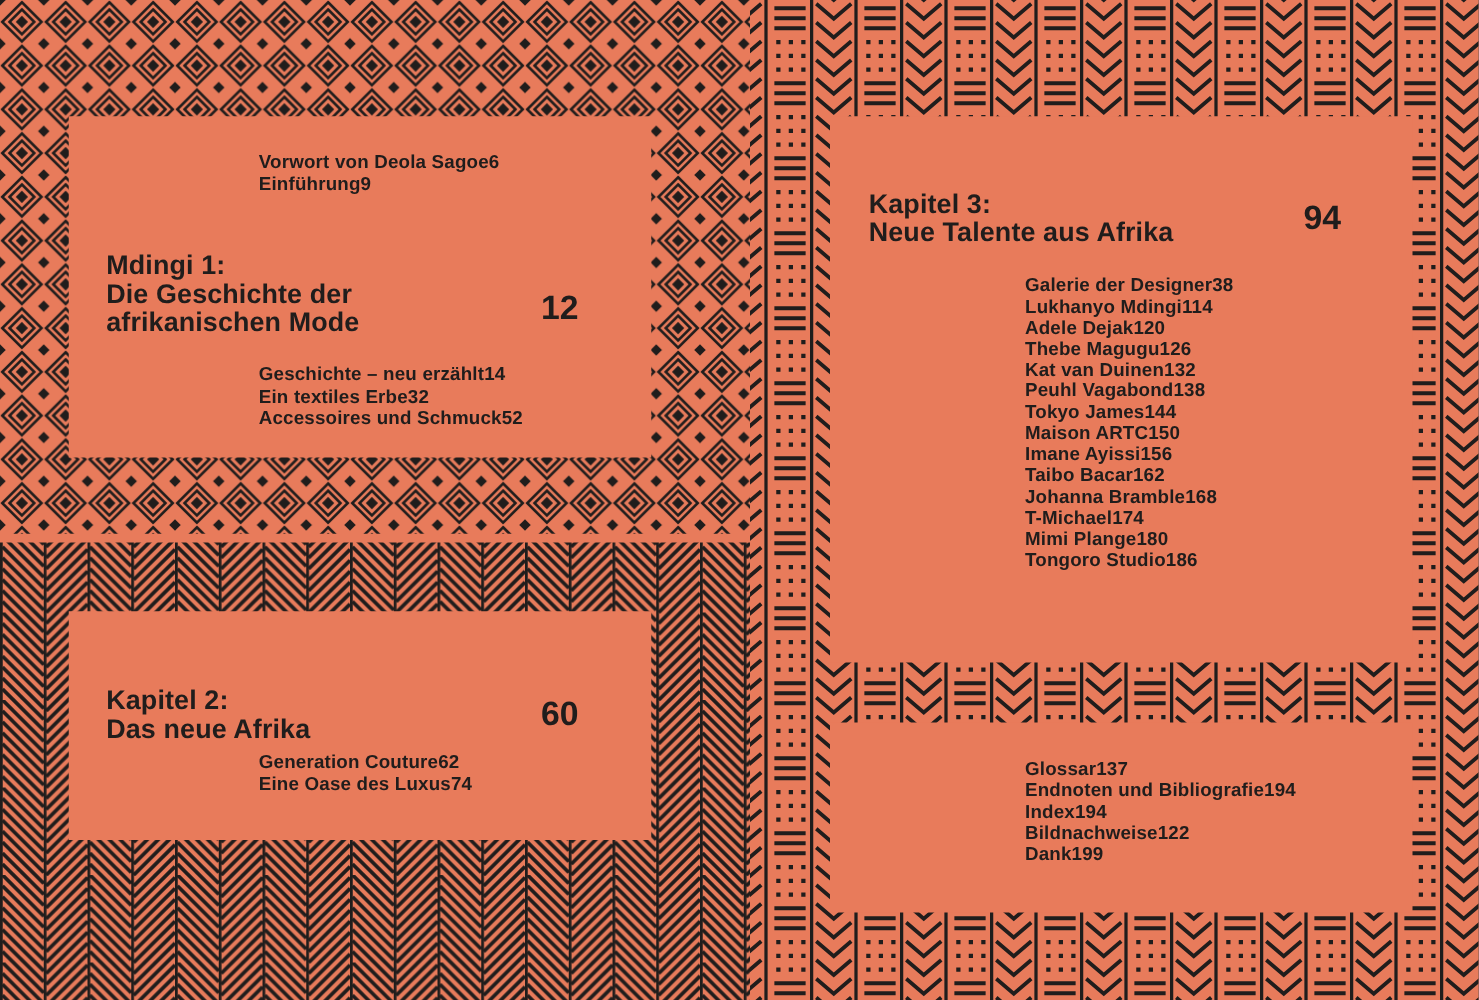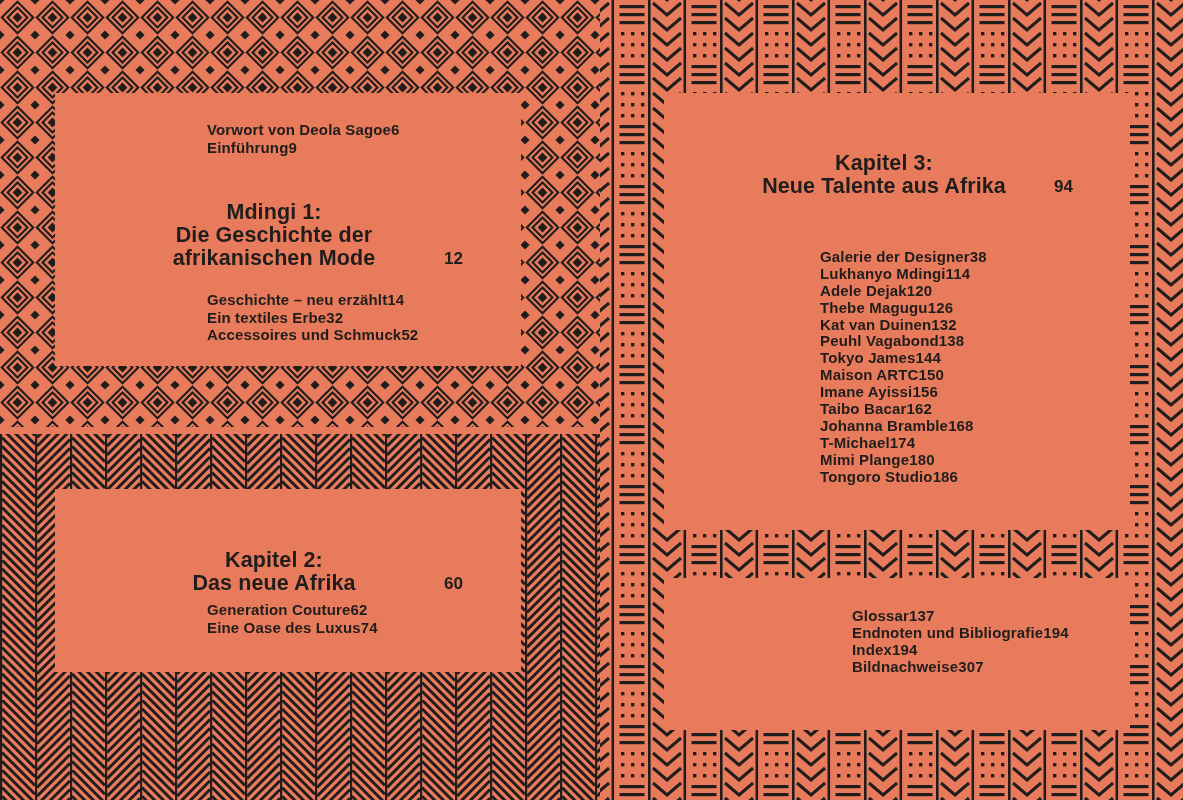--- a/index.html
+++ b/index.html
@@ -29,39 +29,39 @@
   .rows{position:absolute;}
   .row{
     display:flex;justify-content:flex-start;align-items:baseline;
     height:17.5px;line-height:17.5px;
     font-size:15px;letter-spacing:0.15px;
     white-space:nowrap;
   }
   .rows.tight .row{height:16.9px;line-height:16.9px;}
   .row .num{text-align:right;}
 
-  .chapter{position:absolute;text-align:center;}
+  .chapter{position:absolute;}
   .ch-line{
     font-size:21.5px;line-height:23px;letter-spacing:0.1px;
     white-space:nowrap;
   }
   .ch-num{
-    position:absolute;right:0;bottom:0;
-    font-size:17px;line-height:23px;letter-spacing:0.1px;
+    position:absolute;right:0;bottom:12px;
+    font-size:27px;line-height:23px;letter-spacing:0.1px;
   }
 
   
   #frontRows{left:152px;top:28px;width:256px;}
   #ch1Head{left:30px;top:108px;width:378px;}
   #ch1Rows{left:152px;top:198px;width:256px;}
   #ch2Head{left:30px;top:46px;width:378px;margin-top:14px;}
   #ch2Rows{left:152px;top:112px;width:256px;}
   #ch3Head{left:31px;top:59px;width:378px;}
-  #ch3Rows{left:156px;top:128px;width:253px;margin-top:28px;}
-  #backRows{left:156px;top:30px;width:253px;margin-left:32px;}
+  #ch3Rows{left:156px;top:128px;width:253px;}
+  #backRows{left:156px;top:30px;width:253px;}
 </style>
 </head>
 <body>
 
 <div class="stage">
 
   <svg class="bg" width="1183" height="800" viewBox="0 0 1183 800">
     <defs>
 
       <pattern id="p-maze" width="35" height="35" patternUnits="userSpaceOnUse">
@@ -321,19 +321,23 @@
           <span class="num">194</span>
         </div>
 
         <div class="row">
           <span class="lbl">Index</span>
           <span class="num">194</span>
         </div>
 
         <div class="row">
           <span class="lbl">Bildnachweise</span>
-          <span class="num">307</span>
-        </div>
-
+          <span class="num">122</span>
+        </div>
+
+        <div class="row">
+          <span class="lbl">Dank</span>
+          <span class="num">199</span>
+        </div>
       </div>
   </section>
 
 </div>
 
 </body></html>

